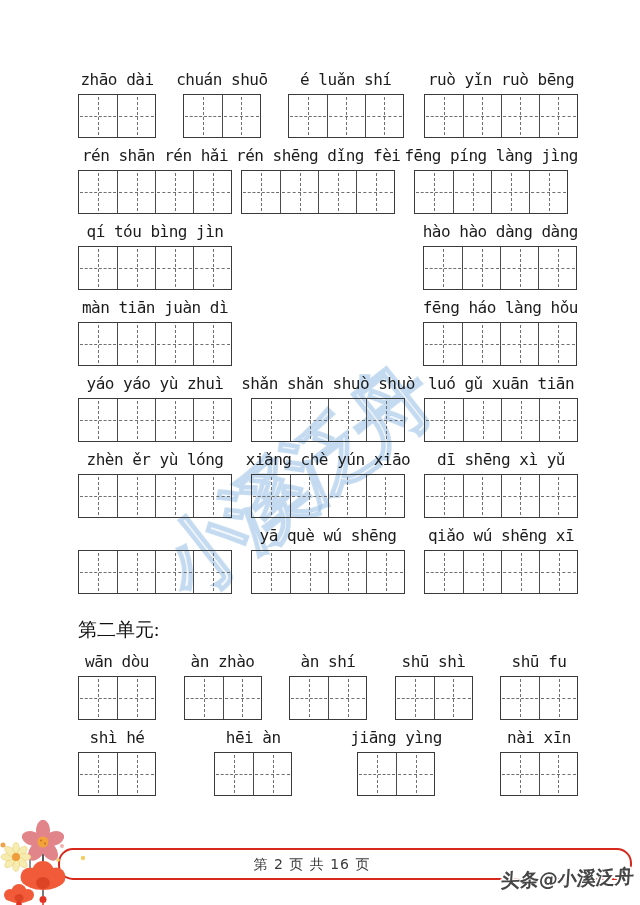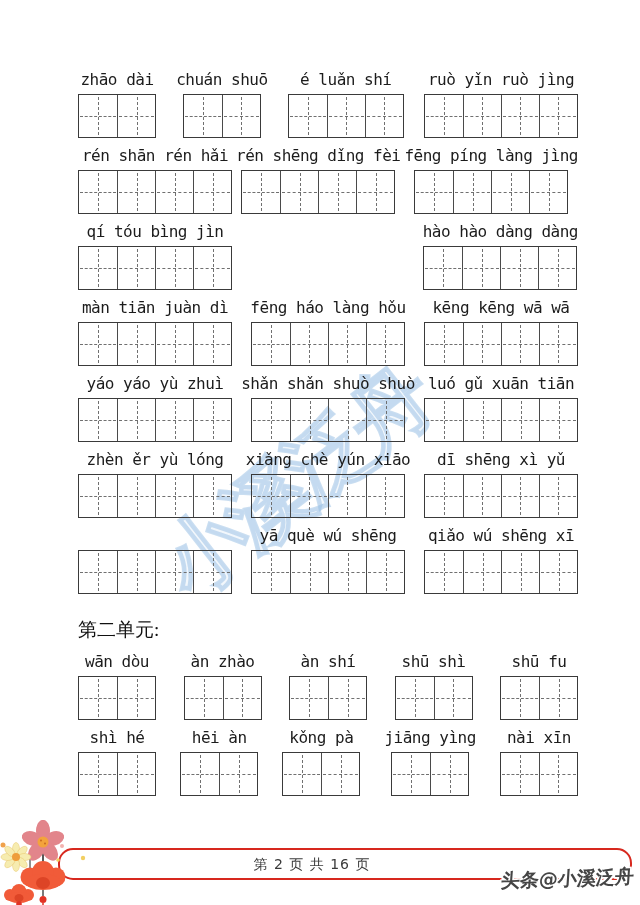--- a/index.html
+++ b/index.html
@@ -102,21 +102,21 @@
           </div>
           <div class="word-group">
             <div class="pinyin">é luǎn shí</div>
             <div class="writing-grid">
               <div class="grid-cell"></div>
               <div class="grid-cell"></div>
               <div class="grid-cell"></div>
             </div>
           </div>
           <div class="word-group">
-            <div class="pinyin">ruò yǐn ruò jìng</div>
+            <div class="pinyin">ruò yǐn ruò bēng</div>
             <div class="writing-grid">
               <div class="grid-cell"></div>
               <div class="grid-cell"></div>
               <div class="grid-cell"></div>
               <div class="grid-cell"></div>
             </div>
           </div>
         </div>
         <div class="pinyin-row">
           <div class="word-group">
@@ -172,29 +172,20 @@
             <div class="pinyin">màn tiān juàn dì</div>
             <div class="writing-grid">
               <div class="grid-cell"></div>
               <div class="grid-cell"></div>
               <div class="grid-cell"></div>
               <div class="grid-cell"></div>
             </div>
           </div>
           <div class="word-group">
             <div class="pinyin">fēng háo làng hǒu</div>
-            <div class="writing-grid">
-              <div class="grid-cell"></div>
-              <div class="grid-cell"></div>
-              <div class="grid-cell"></div>
-              <div class="grid-cell"></div>
-            </div>
-          </div>
-          <div class="word-group">
-            <div class="pinyin">kēng kēng wā wā</div>
             <div class="writing-grid">
               <div class="grid-cell"></div>
               <div class="grid-cell"></div>
               <div class="grid-cell"></div>
               <div class="grid-cell"></div>
             </div>
           </div>
         </div>
         <div class="pinyin-row">
           <div class="word-group">
@@ -325,27 +316,20 @@
         <div class="pinyin-row">
           <div class="word-group">
             <div class="pinyin">shì hé</div>
             <div class="writing-grid">
               <div class="grid-cell"></div>
               <div class="grid-cell"></div>
             </div>
           </div>
           <div class="word-group">
             <div class="pinyin">hēi àn</div>
-            <div class="writing-grid">
-              <div class="grid-cell"></div>
-              <div class="grid-cell"></div>
-            </div>
-          </div>
-          <div class="word-group">
-            <div class="pinyin">kǒng pà</div>
             <div class="writing-grid">
               <div class="grid-cell"></div>
               <div class="grid-cell"></div>
             </div>
           </div>
           <div class="word-group">
             <div class="pinyin">jiāng yìng</div>
             <div class="writing-grid">
               <div class="grid-cell"></div>
               <div class="grid-cell"></div>

